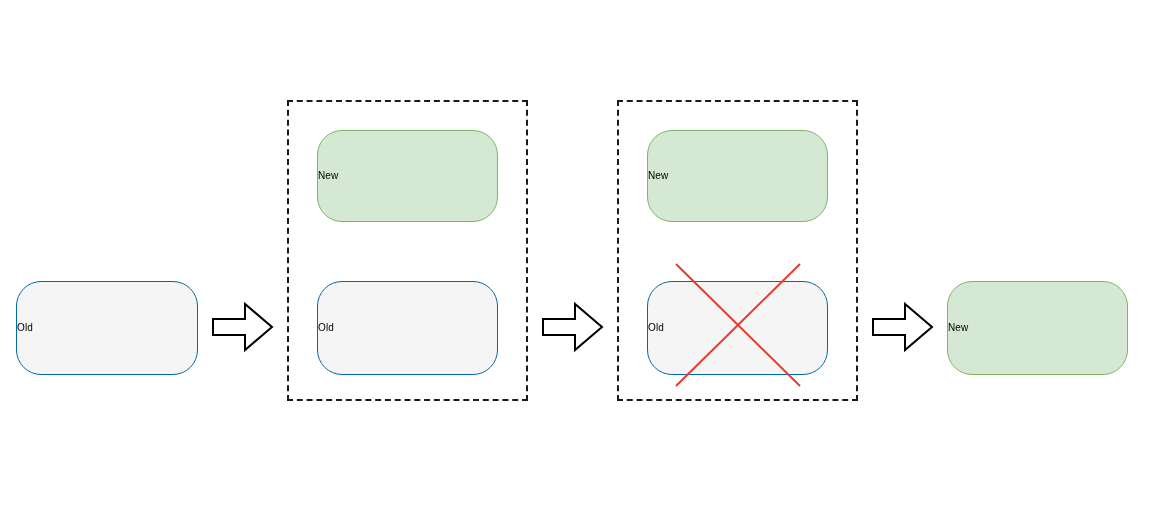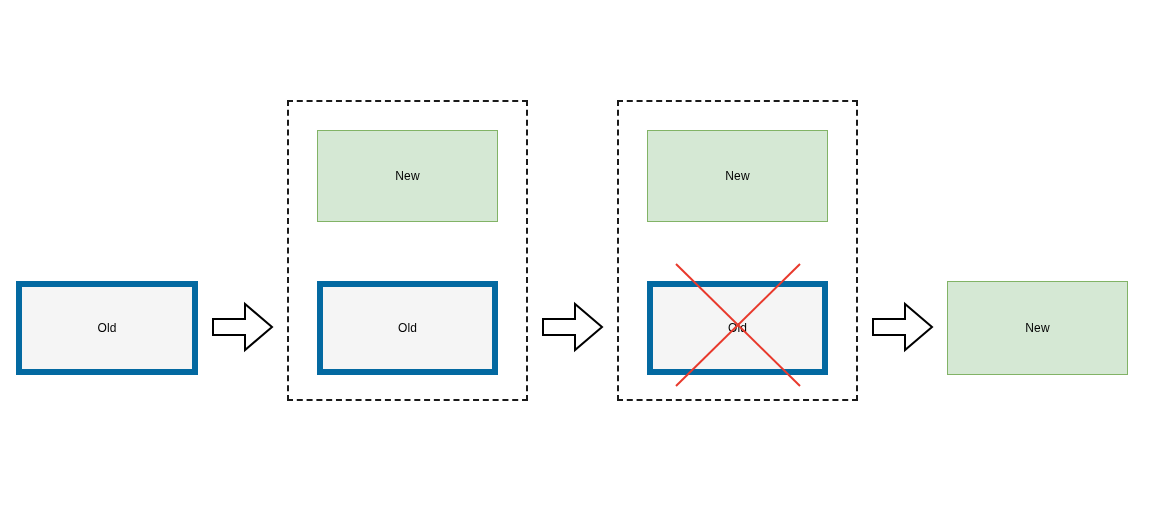--- a/index.html
+++ b/index.html
@@ -16,29 +16,29 @@
     font-family: "Liberation Sans", "DejaVu Sans", sans-serif;
     overflow: hidden;
   }
 
   
   .node {
     position: absolute;
     box-sizing: border-box;
     display: flex;
     align-items: center;
-    justify-content: center;
-    font-size: 12px;
+    font-size: 10px;
     line-height: 1;
     color: #000000;
     letter-spacing: 0.1px;
+    border-radius: 25px;
   }
   .node-old {
     background: #f5f5f5;
-    border: 6px solid #0369a1;
+    border: 1px solid #0369a1;
   }
   .node-new {
     background: #d5e8d4;
     border: 1px solid #82b366;
   }
 
   
   .group {
     position: absolute;
     box-sizing: border-box;

